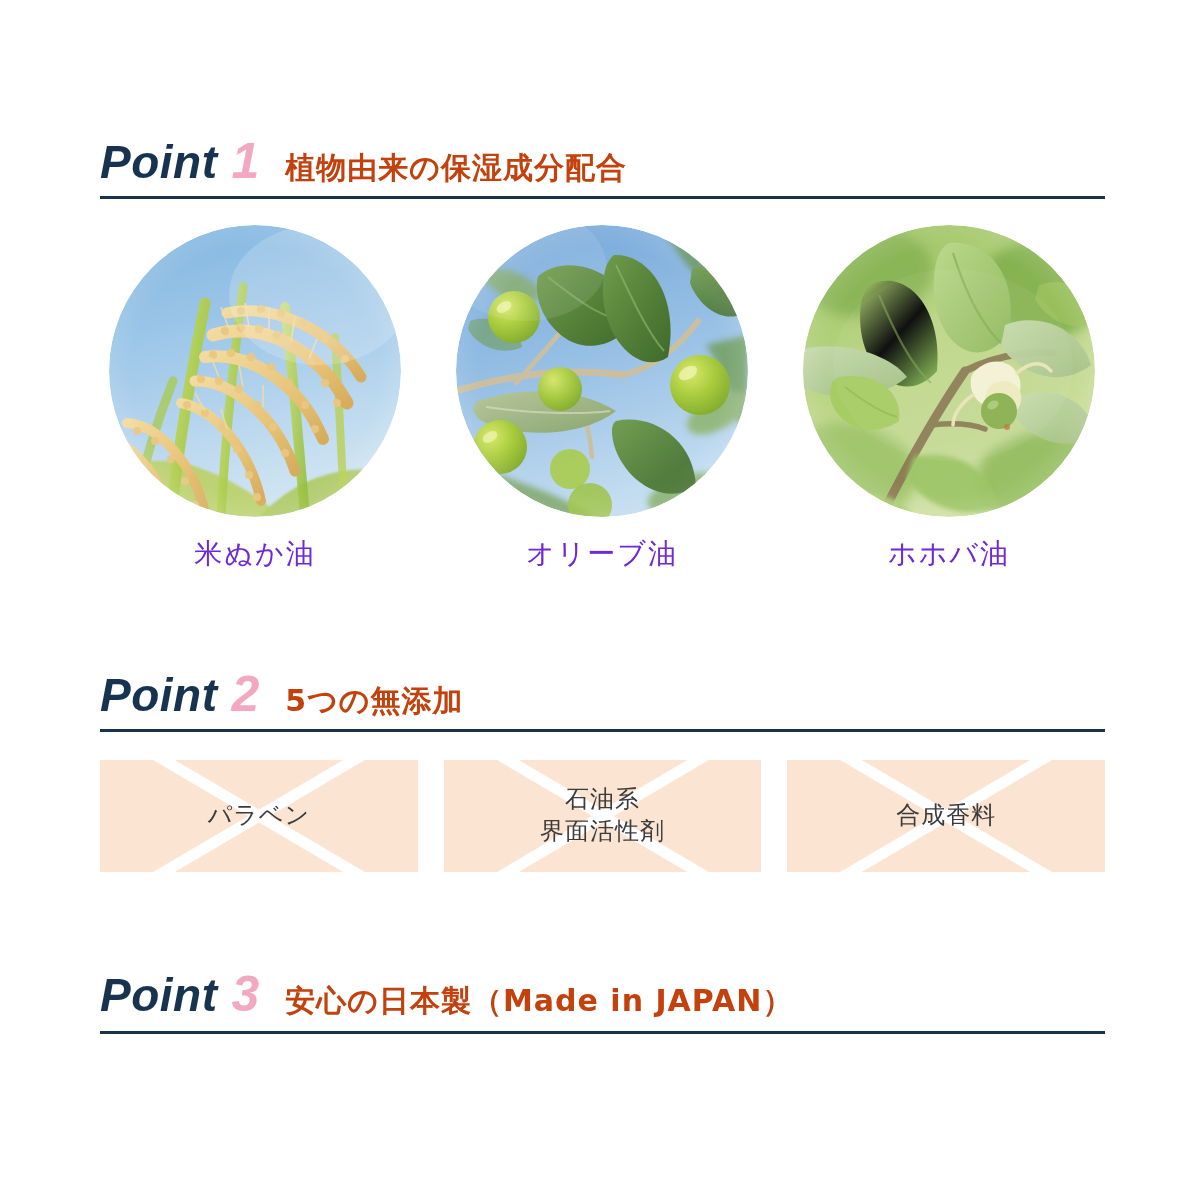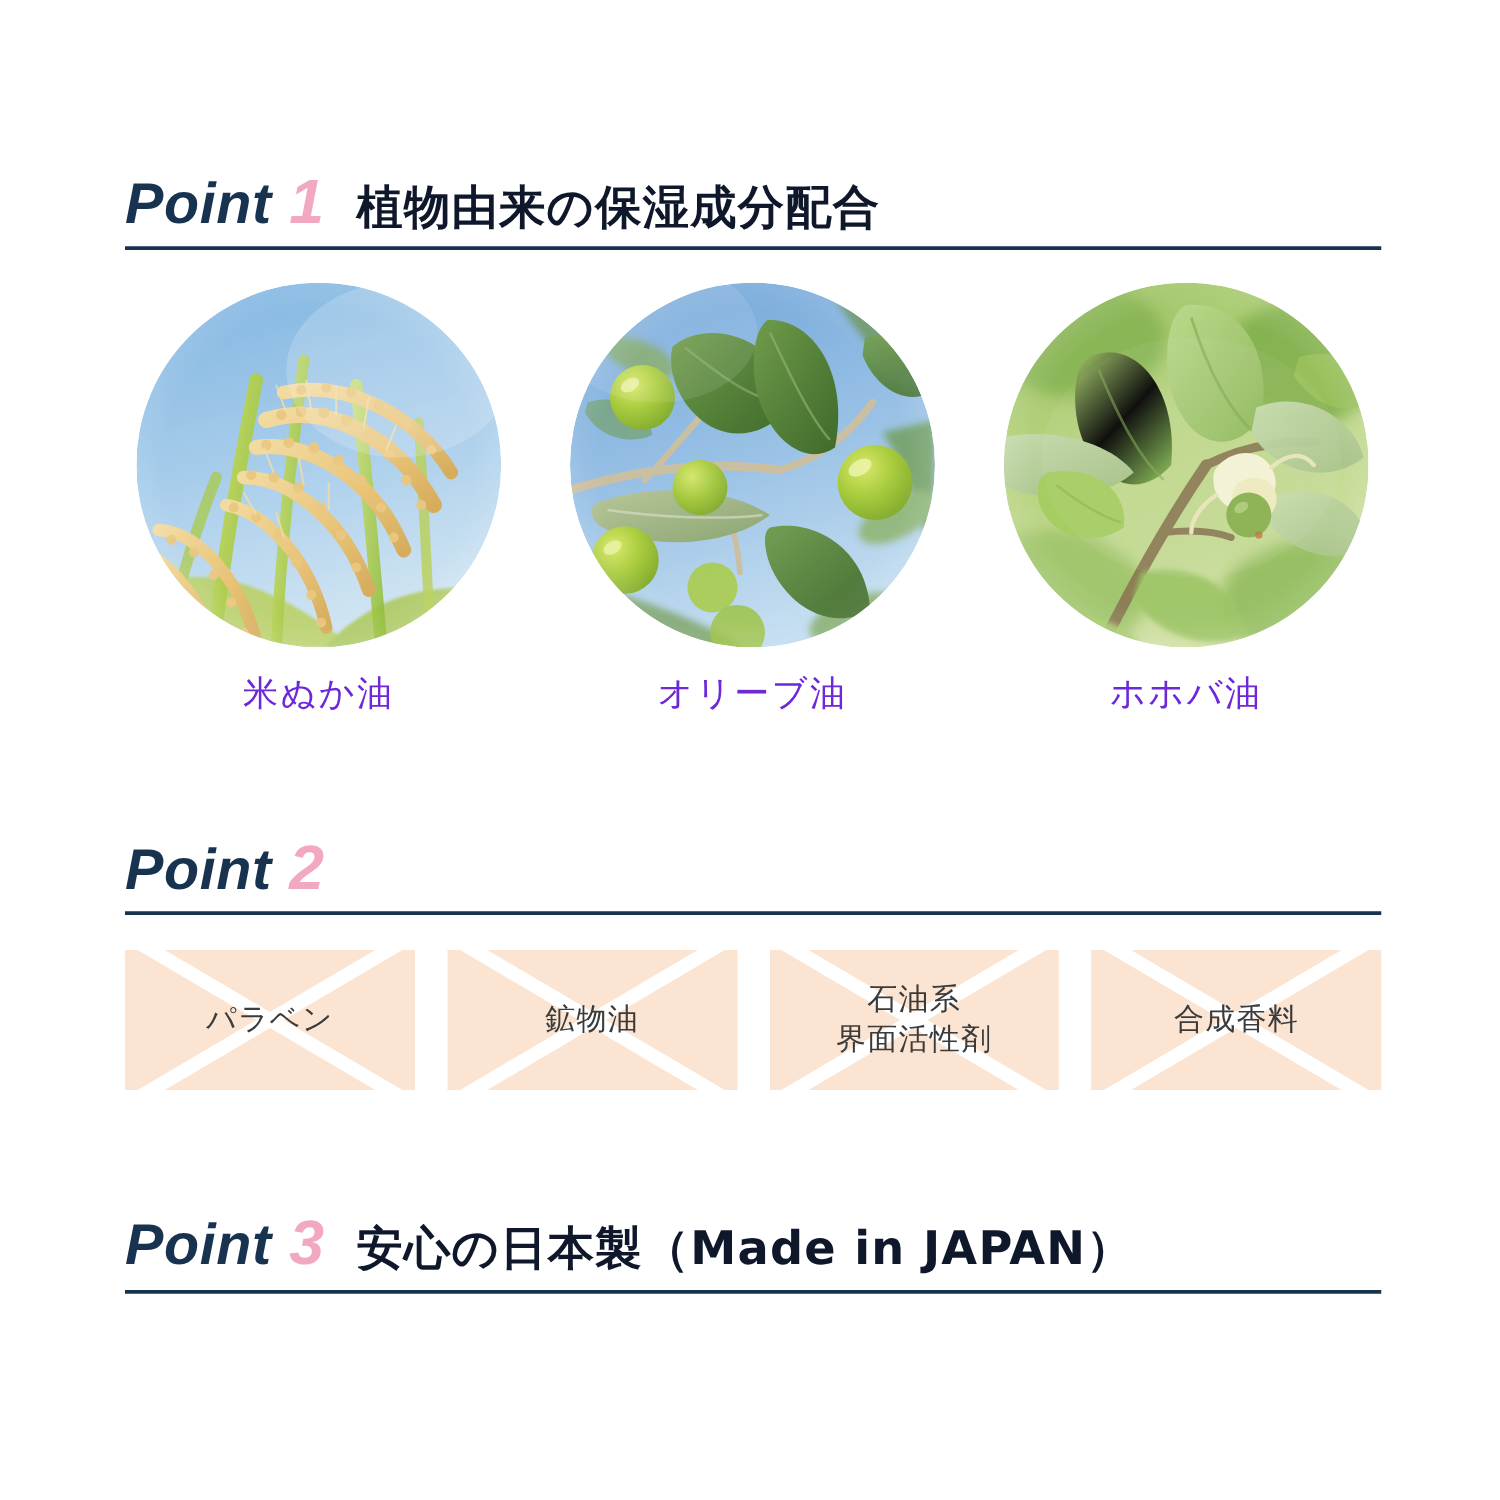--- a/index.html
+++ b/index.html
@@ -49,23 +49,23 @@
     font-family: "Liberation Sans", "DejaVu Sans", sans-serif;
     font-style: italic;
     font-weight: 700;
     font-size: 50px;
     color: #f3a8c2;
     margin-left: 14px;
   }
   .heading .heading-text {
     font-family: "DejaVu Sans", "Liberation Sans", sans-serif;
     font-weight: 700;
-    font-size: 37px;
+    font-size: 30px;
     letter-spacing: 1px;
-    color: #0f172a;
+    color: #c2410c;
     margin-left: 26px;
     text-align: right;
   }
 
   
   .circle-row {
     position: relative;
     height: 330px;
     margin-top: 26px;
   }
@@ -443,35 +443,31 @@
       </div>
 
     </div>
   </div>
 
   <div class="section" style="top:665px;">
 
     <div class="heading">
       <span class="point-word">Point</span>
       <span class="point-num">2</span>
+      <span class="heading-text">5つの無添加</span>
     </div>
 
     <div class="nofree-row">
 
       <div class="nofree-box">
         <span class="slash"></span>
         <span class="backslash"></span>
         <span class="nofree-label">パラベン</span>
       </div>
 
-      <div class="nofree-box">
-        <span class="slash"></span>
-        <span class="backslash"></span>
-        <span class="nofree-label">鉱物油</span>
-      </div>
 
       <div class="nofree-box">
         <span class="slash"></span>
         <span class="backslash"></span>
         <span class="nofree-label">石油系
 界面活性剤</span>
       </div>
 
       <div class="nofree-box">
         <span class="slash"></span>

